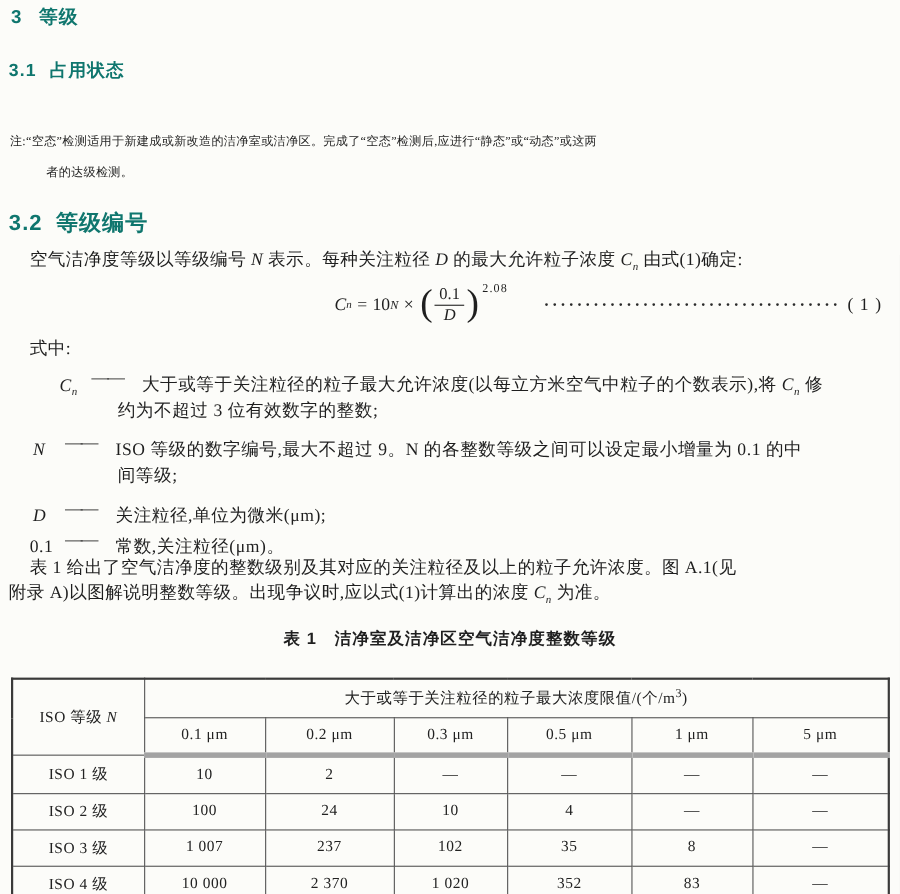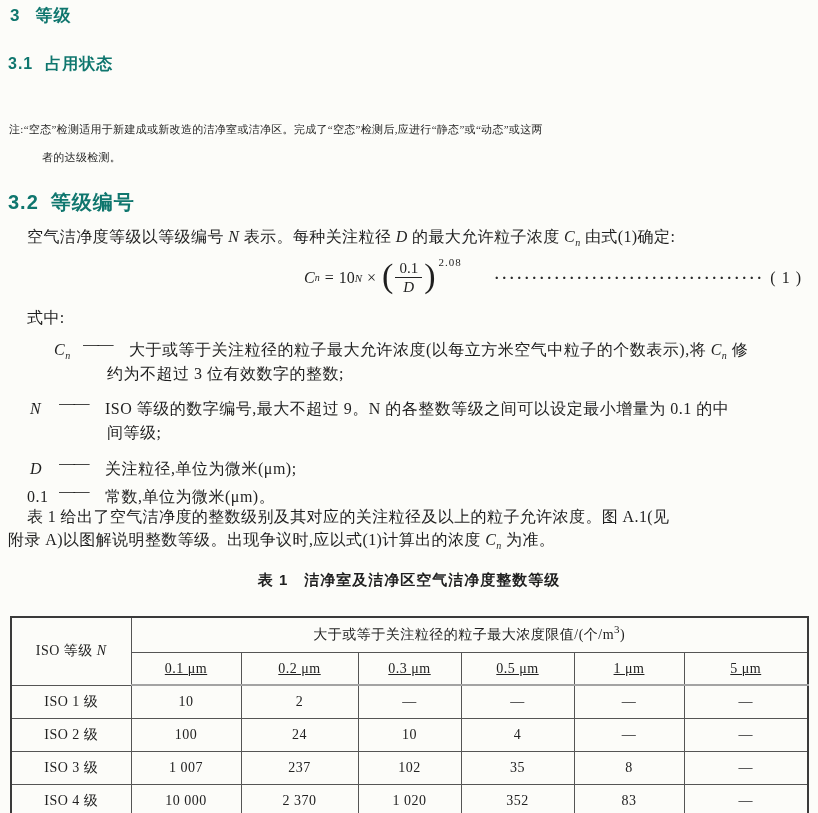--- a/index.html
+++ b/index.html
@@ -61,21 +61,21 @@
     position:absolute;left:10px;top:616px;width:797px;
     border-collapse:collapse;table-layout:fixed;
     font-size:14px;color:#222;
     border:2.5px solid #3a3a3a;
   }
   table.cls th,table.cls td{
     border:1px solid #555;text-align:center;vertical-align:middle;
     font-weight:normal;padding:0;letter-spacing:0.5px;
   }
   tr.spanrow th{height:34px;}
-  tr.sizes th{height:31px;border-bottom:2px solid #a3a3a3;text-decoration:underline;}
+  tr.sizes th{height:31px;border-bottom:5px solid #a3a3a3;}
   table.cls tbody td{height:32px;}
   th.isocol{font-size:14px;}
 </style>
 </head>
 <body>
 
 <div class="page">
 
   <div class="abs heading" style="left:10px;top:4px;font-size:17px;">
     <span class="h-num">3</span><span>等级</span>
@@ -129,21 +129,21 @@
   <div class="abs defline" style="left:30px;top:393px;">
     <span class="term"><i class="it">N</i></span><span class="dash">——</span><span>ISO 等级的数字编号,最大不超过 9。N 的各整数等级之间可以设定最小增量为 0.1 的中</span>
   </div>
   <div class="abs defline" style="left:107px;top:423px;">间等级;</div>
 
   <div class="abs defline" style="left:30px;top:453px;">
     <span class="term"><i class="it">D</i></span><span class="dash">——</span><span>关注粒径,单位为微米(μm);</span>
   </div>
 
   <div class="abs defline" style="left:27px;top:481px;">
-    <span class="term-wide"><span>0.1</span></span><span class="dash">——</span><span>常数,单位为微米(μm)。</span>
+    <span class="term-wide"><span>0.1</span></span><span class="dash">——</span><span>常数,关注粒径(μm)。</span>
   </div>
 
   <div class="abs body16" style="left:27px;top:507px;">表 1 给出了空气洁净度的整数级别及其对应的关注粒径及以上的粒子允许浓度。图 A.1(见</div>
   <div class="abs body16" style="left:8px;top:530px;">
     <span>附录 A)以图解说明整数等级。出现争议时,应以式(1)计算出的浓度 </span><i class="it">C</i><sub>n</sub><span> 为准。</span>
   </div>
 
   <div class="abs caption">
     <span class="cap-label">表 1</span><span>洁净室及洁净区空气洁净度整数等级</span>
   </div>

